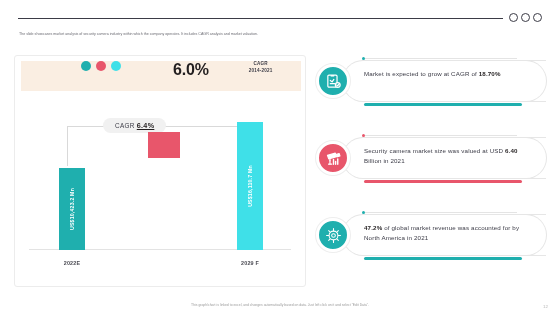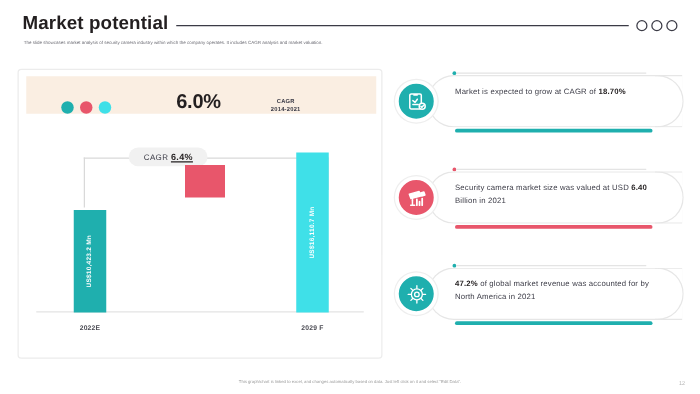--- a/index.html
+++ b/index.html
@@ -31,21 +31,21 @@
 
   
   .chart-panel {
     position: absolute; left: 14px; top: 55px;
     width: 292px; height: 232px;
     background: #ffffff; border: 1px solid #ececec; border-radius: 3px;
   }
   .band {
     position: absolute; left: 6px; top: 5px; width: 280px; height: 30px;
     background: #faeee2;
-    display: flex; align-items: flex-end;
+    display: flex; align-items: flex-start; padding-left: 32px;
   }
   .band-dots { display: flex; gap: 5px; margin-left: 28px; }
   .band-dot { width: 10px; height: 10px; border-radius: 50%; }
   .band-pct {
     margin-left: 52px; font-size: 16px; font-weight: 700; color: #231f20;
     letter-spacing: -.2px;
   }
   .band-cagr {
     margin-left: 40px; text-align: center; font-size: 4.6px;
     font-weight: 700; color: #3b3b46; line-height: 6.5px; letter-spacing:.2px;
@@ -108,21 +108,20 @@
   }
   .pageno { position: absolute; right: 12px; bottom: 6px; font-size: 4.4px; color: #b5b5b5; }
   svg { display: block; }
 </style>
 </head>
 <body>
 
 <div class="slide">
 
   <div class="title-row">
-    <div class="page-title">Market potential</div>
     <div class="title-rule"></div>
     <div class="dots-group">
       <div class="ring"></div>
       <div class="ring"></div>
       <div class="ring"></div>
     </div>
   </div>
 
   <div class="subtitle">The slide showcases market analysis of security camera industry within which the company operates. It includes CAGR analysis and market valuation.</div>
 

